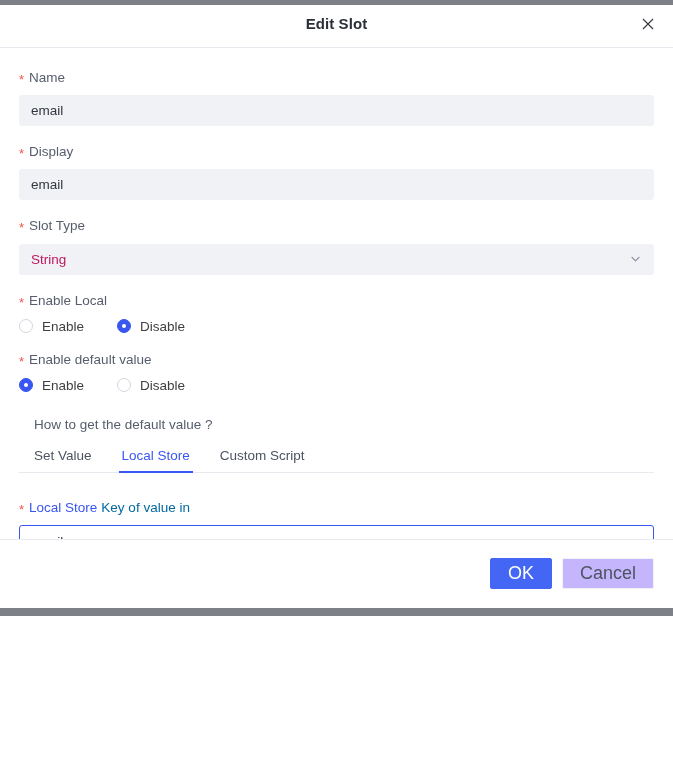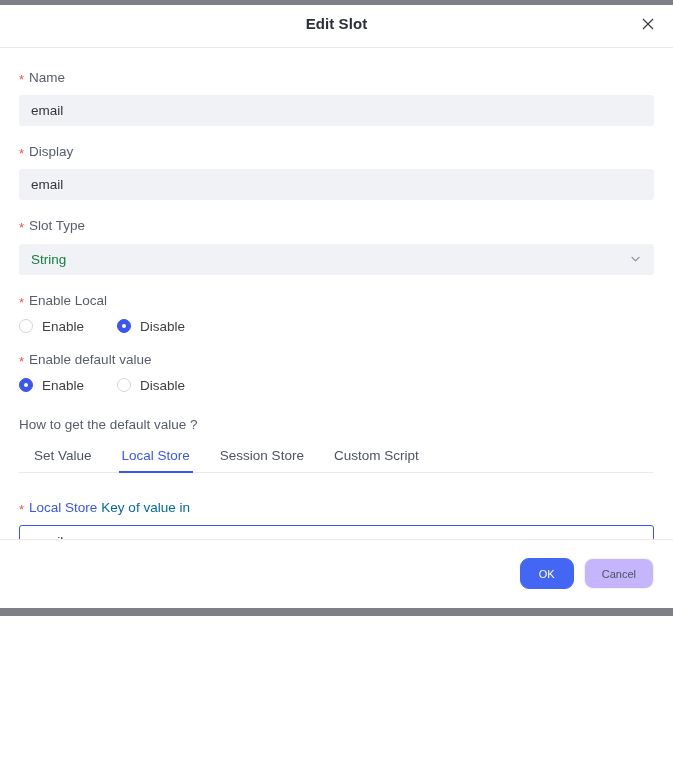--- a/index.html
+++ b/index.html
@@ -116,21 +116,21 @@
   }
 
   .select-box {
     position: relative;
     width: 635px;
     height: 31px;
     background: #f1f2f5;
     border: 1px solid #f1f2f5;
     border-radius: 3px;
     font-size: 13.5px;
-    color: #15803d;
+    color: #be185d;
     padding: 0 11px;
     display: flex;
     align-items: center;
     cursor: pointer;
   }
   .chev {
     position: absolute;
     right: 12px;
     top: 50%;
     transform: translateY(-50%);
@@ -175,21 +175,21 @@
   }
   .radio-label {
     font-size: 13.5px;
     color: #404040;
   }
 
   
   .question {
     font-size: 13.5px;
     color: #565d6c;
-    margin: 24px 0 8px 0;
+    margin: 24px 0 8px 15px;
   }
 
   .tabs {
     display: flex;
     align-items: flex-end;
     border-bottom: 1px solid #e8eaef;
     height: 33px;
     margin-bottom: 27px;
   }
   .tab {
@@ -245,22 +245,22 @@
     display: flex;
     align-items: center;
     justify-content: flex-end;
     padding: 0 19px 0 0;
     gap: 10px;
     margin-bottom: 9px;
   }
   .btn {
     height: 31px;
     min-width: 54px;
-    border-radius: 9px;
-    font-size: 11px;
+    border-radius: 2px;
+    font-size: 18px;
     padding: 0 17px;
     cursor: pointer;
     border: 1px solid transparent;
     font-family: "Liberation Sans", sans-serif;
     display: flex;
     align-items: center;
     justify-content: center;
   }
   .btn-primary {
     background: #4466f5;
@@ -352,21 +352,20 @@
           <span class="radio-label">Disable</span>
         </div>
       </div>
     </div>
 
     <div class="question">How to get the default value ?</div>
 
     <div class="tabs">
       <div class="tab">Set Value</div>
       <div class="tab active">Local Store</div>
-      <div class="tab">Session Store</div>
       <div class="tab">Custom Script</div>
     </div>
 
     <div class="field">
       <div class="mixed-label">
         <span class="req-star">*</span>
         <span class="blue">Local Store</span>
         <span class="dark">Key of value in</span>
       </div>
       <div class="focus-input">email</div>

